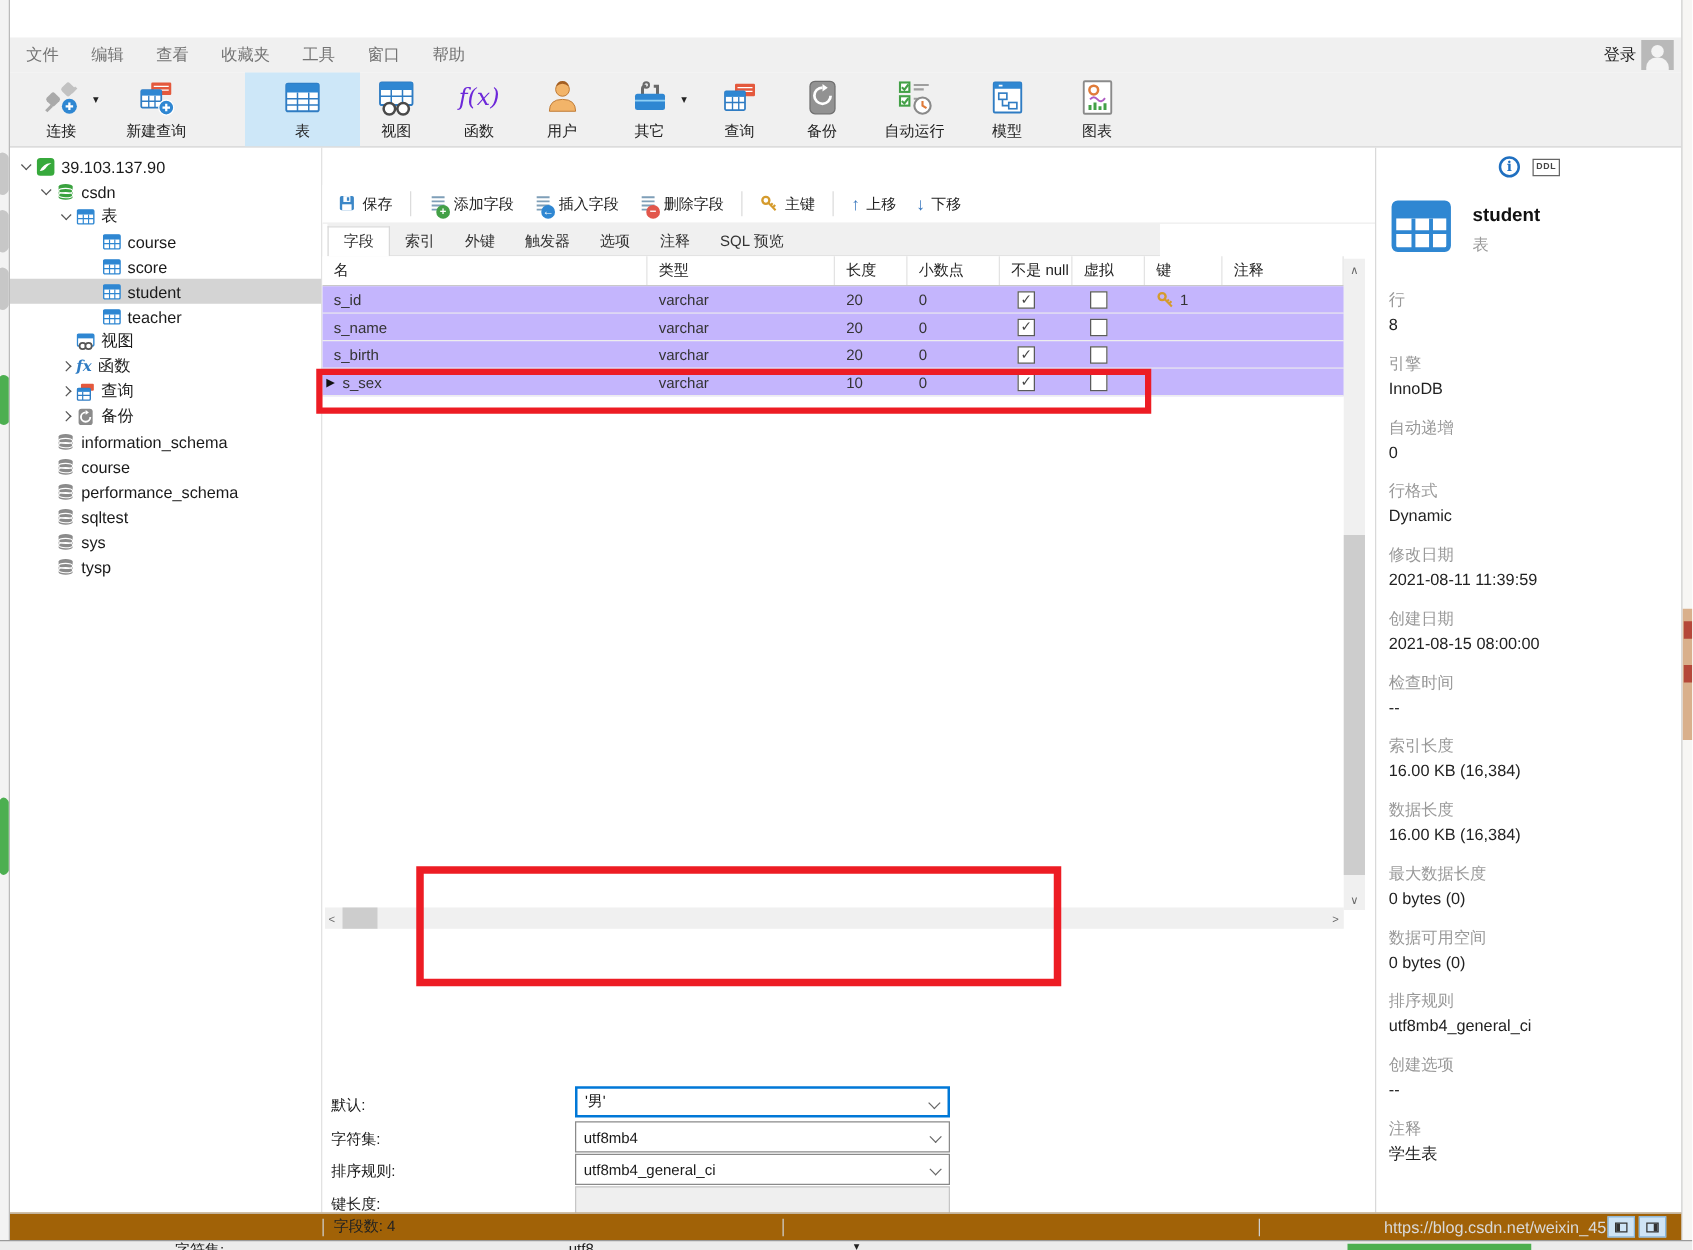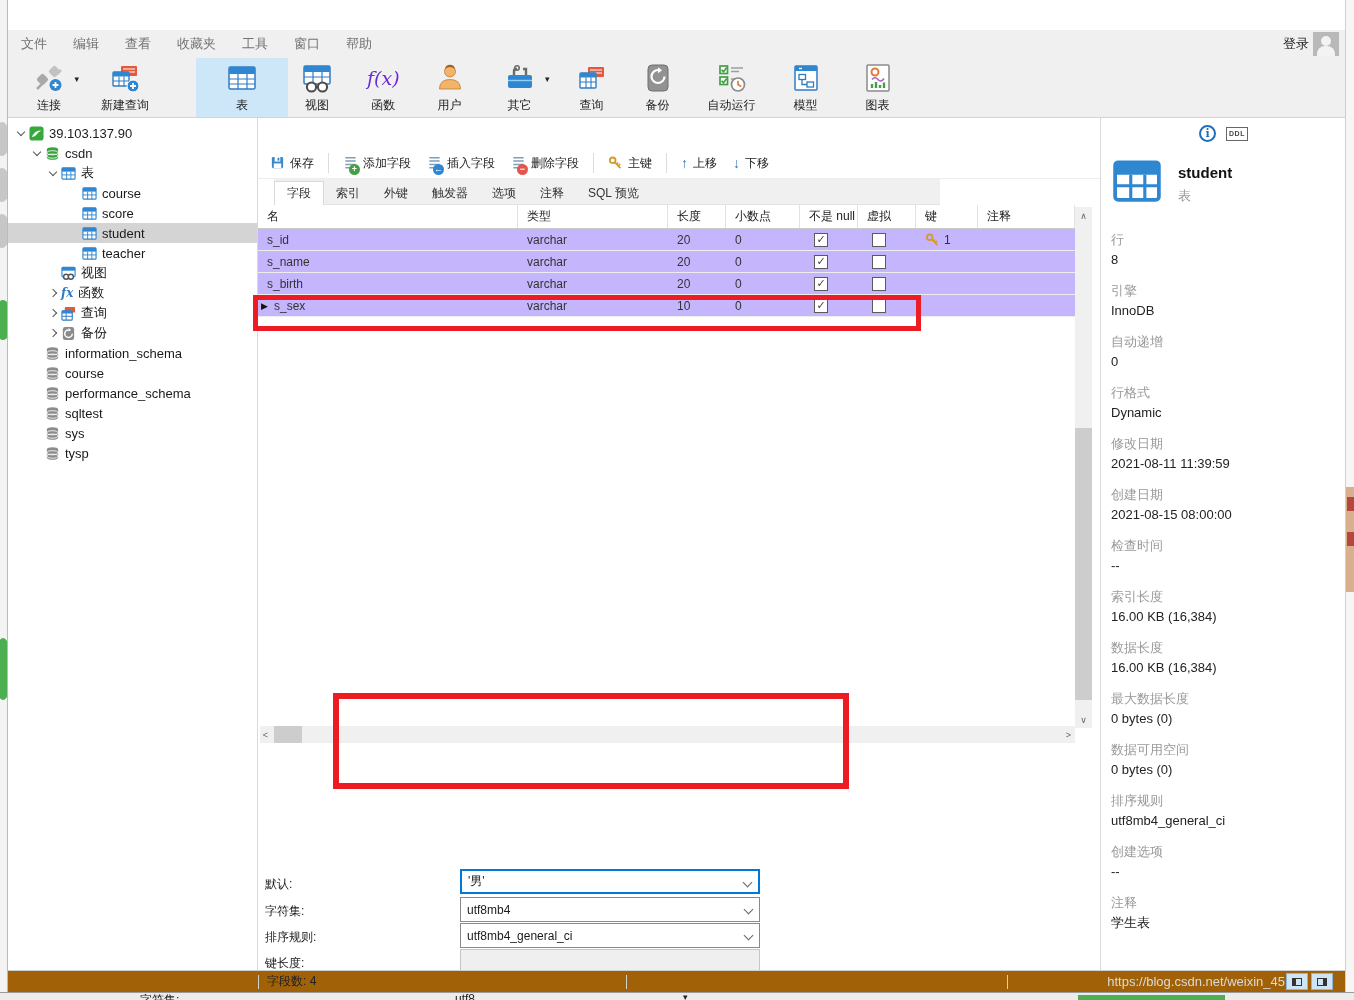--- a/index.html
+++ b/index.html
@@ -59,21 +59,21 @@
   .main { position:absolute; left:258px; top:118px; width:842px; height:852px; background:#fff; z-index:3;}
   .tabstrip { position:absolute; left:0; top:0; width:842px; height:30px; background:#f0f0f0; display:flex; align-items:flex-end; border-bottom:1px solid #d9d9d9;}
   .tab { height:26px; display:flex; align-items:center; gap:6px; padding:0 12px; border:1px solid #d9d9d9; border-bottom:none; font-size:12px; color:#8a8a8a; background:#f0f0f0; white-space:nowrap;}
   .tab.active { background:#fff; color:#222; height:27px; margin-bottom:-1px;}
   .edit-toolbar { position:absolute; left:0; top:30px; width:842px; height:31px; background:#fff; display:flex; align-items:center; gap:4px; padding-left:6px; border-bottom:1px solid #ededed;}
   .ebtn { display:flex; align-items:flex-start; gap:5px; padding:3px 6px; color:#222; position:relative;}
   .esep { width:1px; height:20px; background:#dcdcdc; margin:0 4px;}
   .badge { position:absolute; left:12px; top:12px; width:11px; height:11px; border-radius:50%; color:#fff; font-size:9px; line-height:11px; text-align:center; font-weight:bold;}
   .bg-green{background:#43a047}.bg-red{background:#e2574c}.bg-blue{background:#2f87d2}
   .arrow-blue { color:#3a78be; font-size:14px; font-weight:bold; }
-  .subtabs { position:absolute; left:16px; top:61px; width:666px; height:26px; background:#f0f0f0; display:flex; align-items:flex-end; border-bottom:1px solid #e3e3e3;}
+  .subtabs { position:absolute; left:4px; top:61px; width:666px; height:26px; background:#f0f0f0; display:flex; align-items:flex-end; border-bottom:1px solid #e3e3e3;}
   .stab { height:22px; padding:0 12px; display:flex; align-items:center; font-size:12px; color:#333; white-space:nowrap;}
   .stab.active { background:#fff; border:1px solid #d9d9d9; border-bottom:none; height:24px; margin-bottom:-1px;}
 
   
   .grid { position:absolute; left:0; top:87px; width:817px; }
   .ghead { display:flex; height:24px; border-bottom:1px solid #c9c9c9; background:#fff;}
   .ghead .gc { border-right:1px solid #e3e3e3; display:flex; align-items:center; padding-left:9px; color:#222;}
   .grow { display:flex; height:22px; border-bottom:1px solid #ededed; background:#c4b5fd; position:relative;}
   .gc { display:flex; align-items:center; padding-left:9px; overflow:hidden; white-space:nowrap;}
   .w-name{width:260px}.w-type{width:150px}.w-len{width:58px}.w-dec{width:74px}.w-null{width:58px}.w-virt{width:58px}.w-key{width:62px}.w-com{width:97px}

